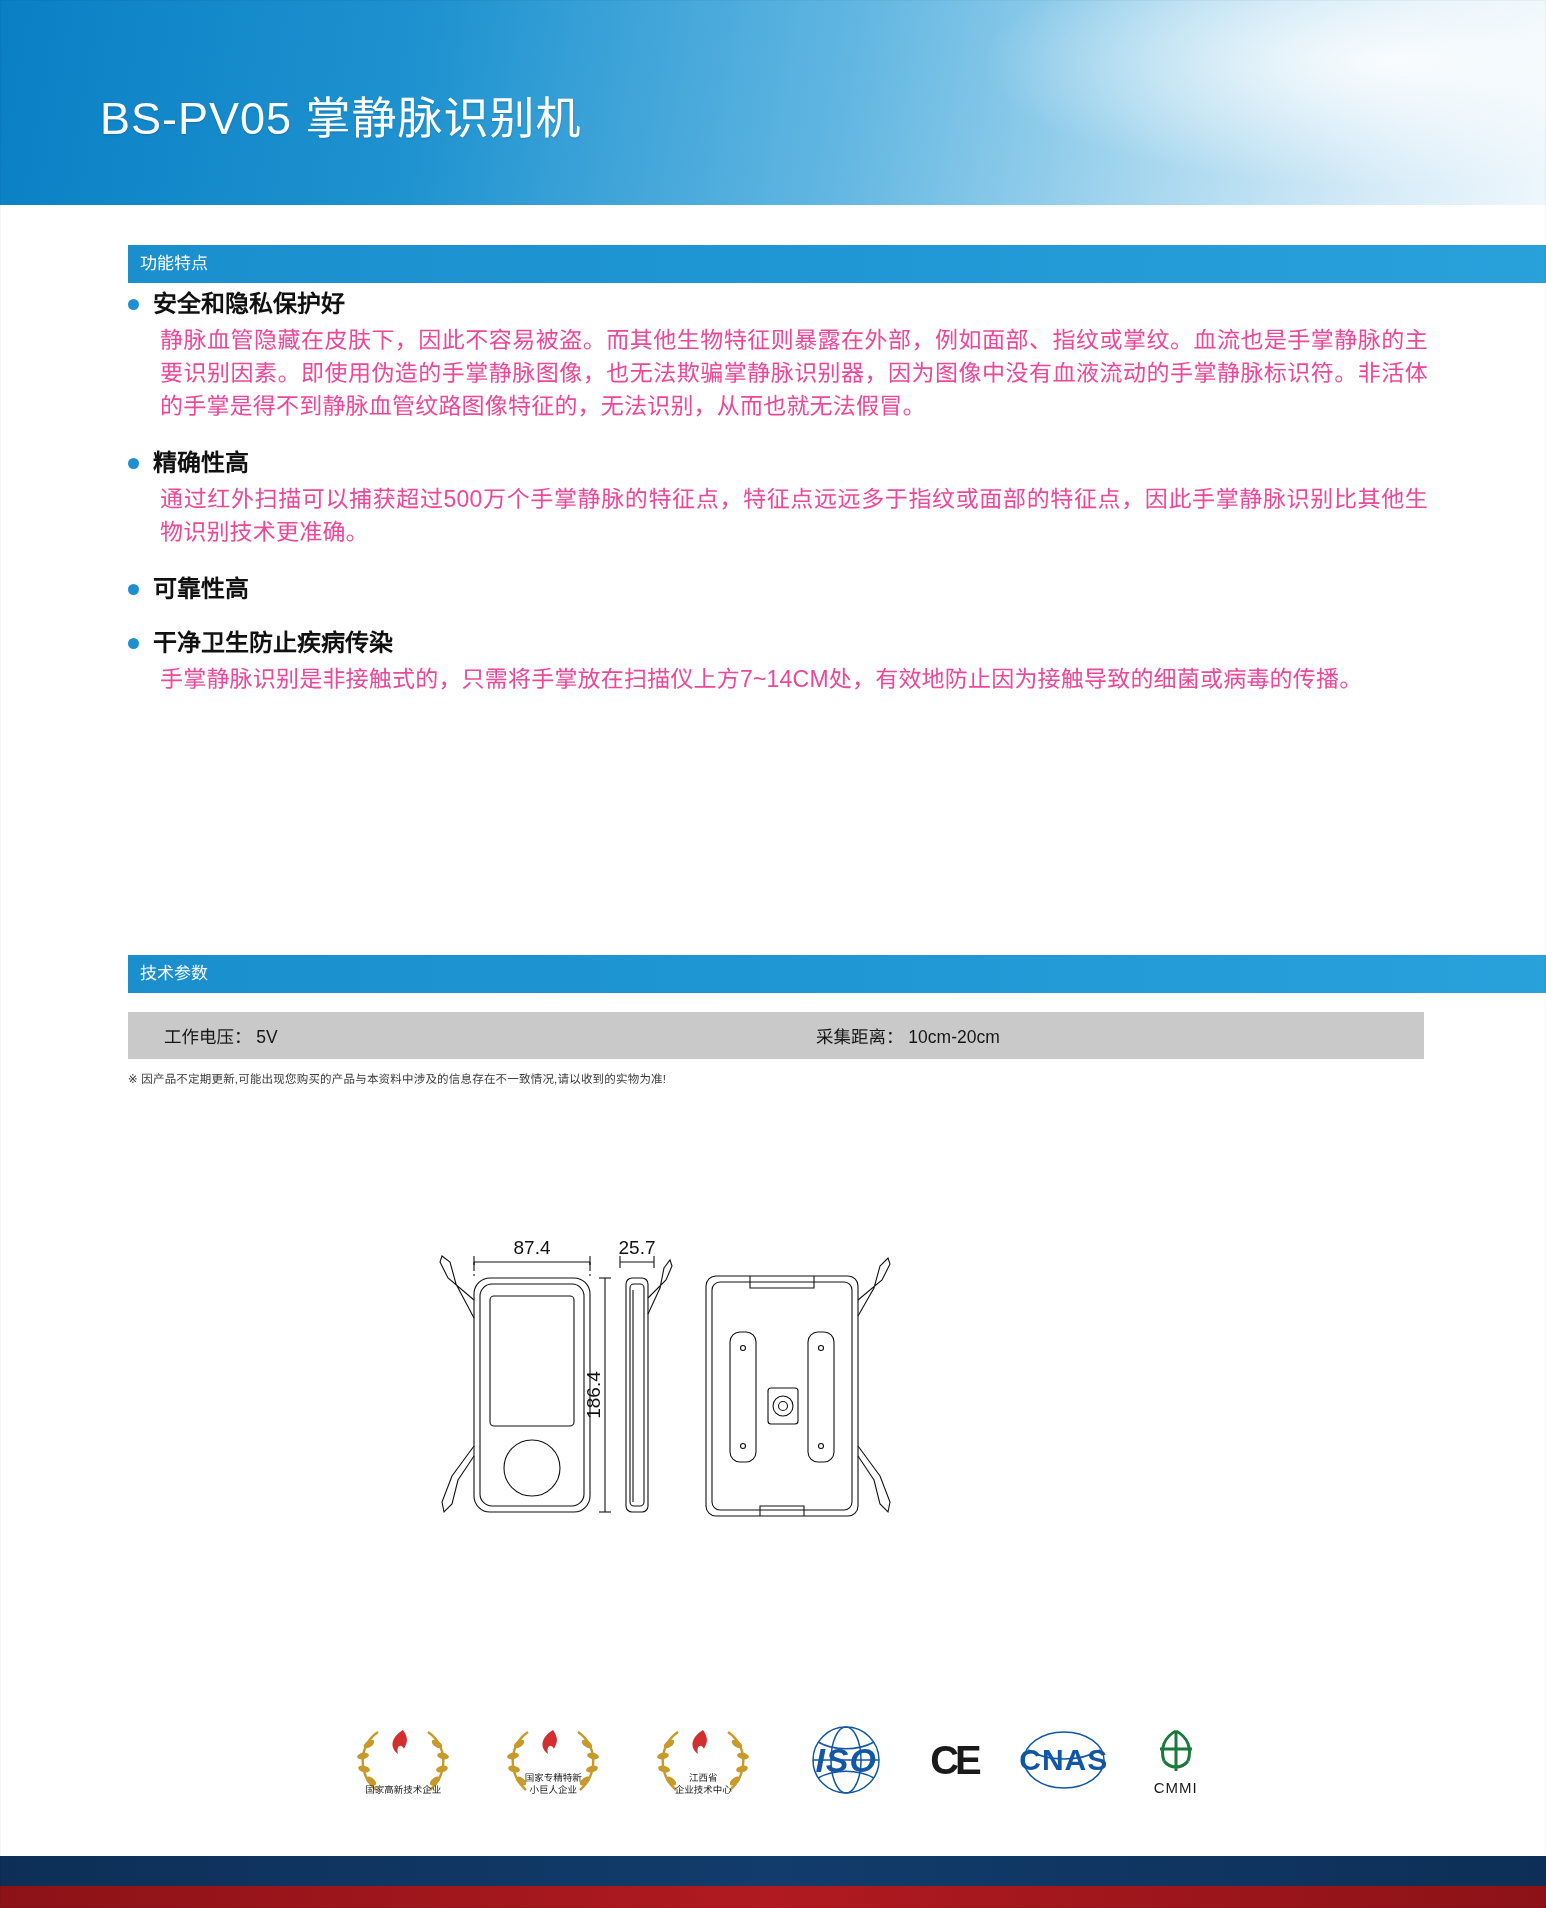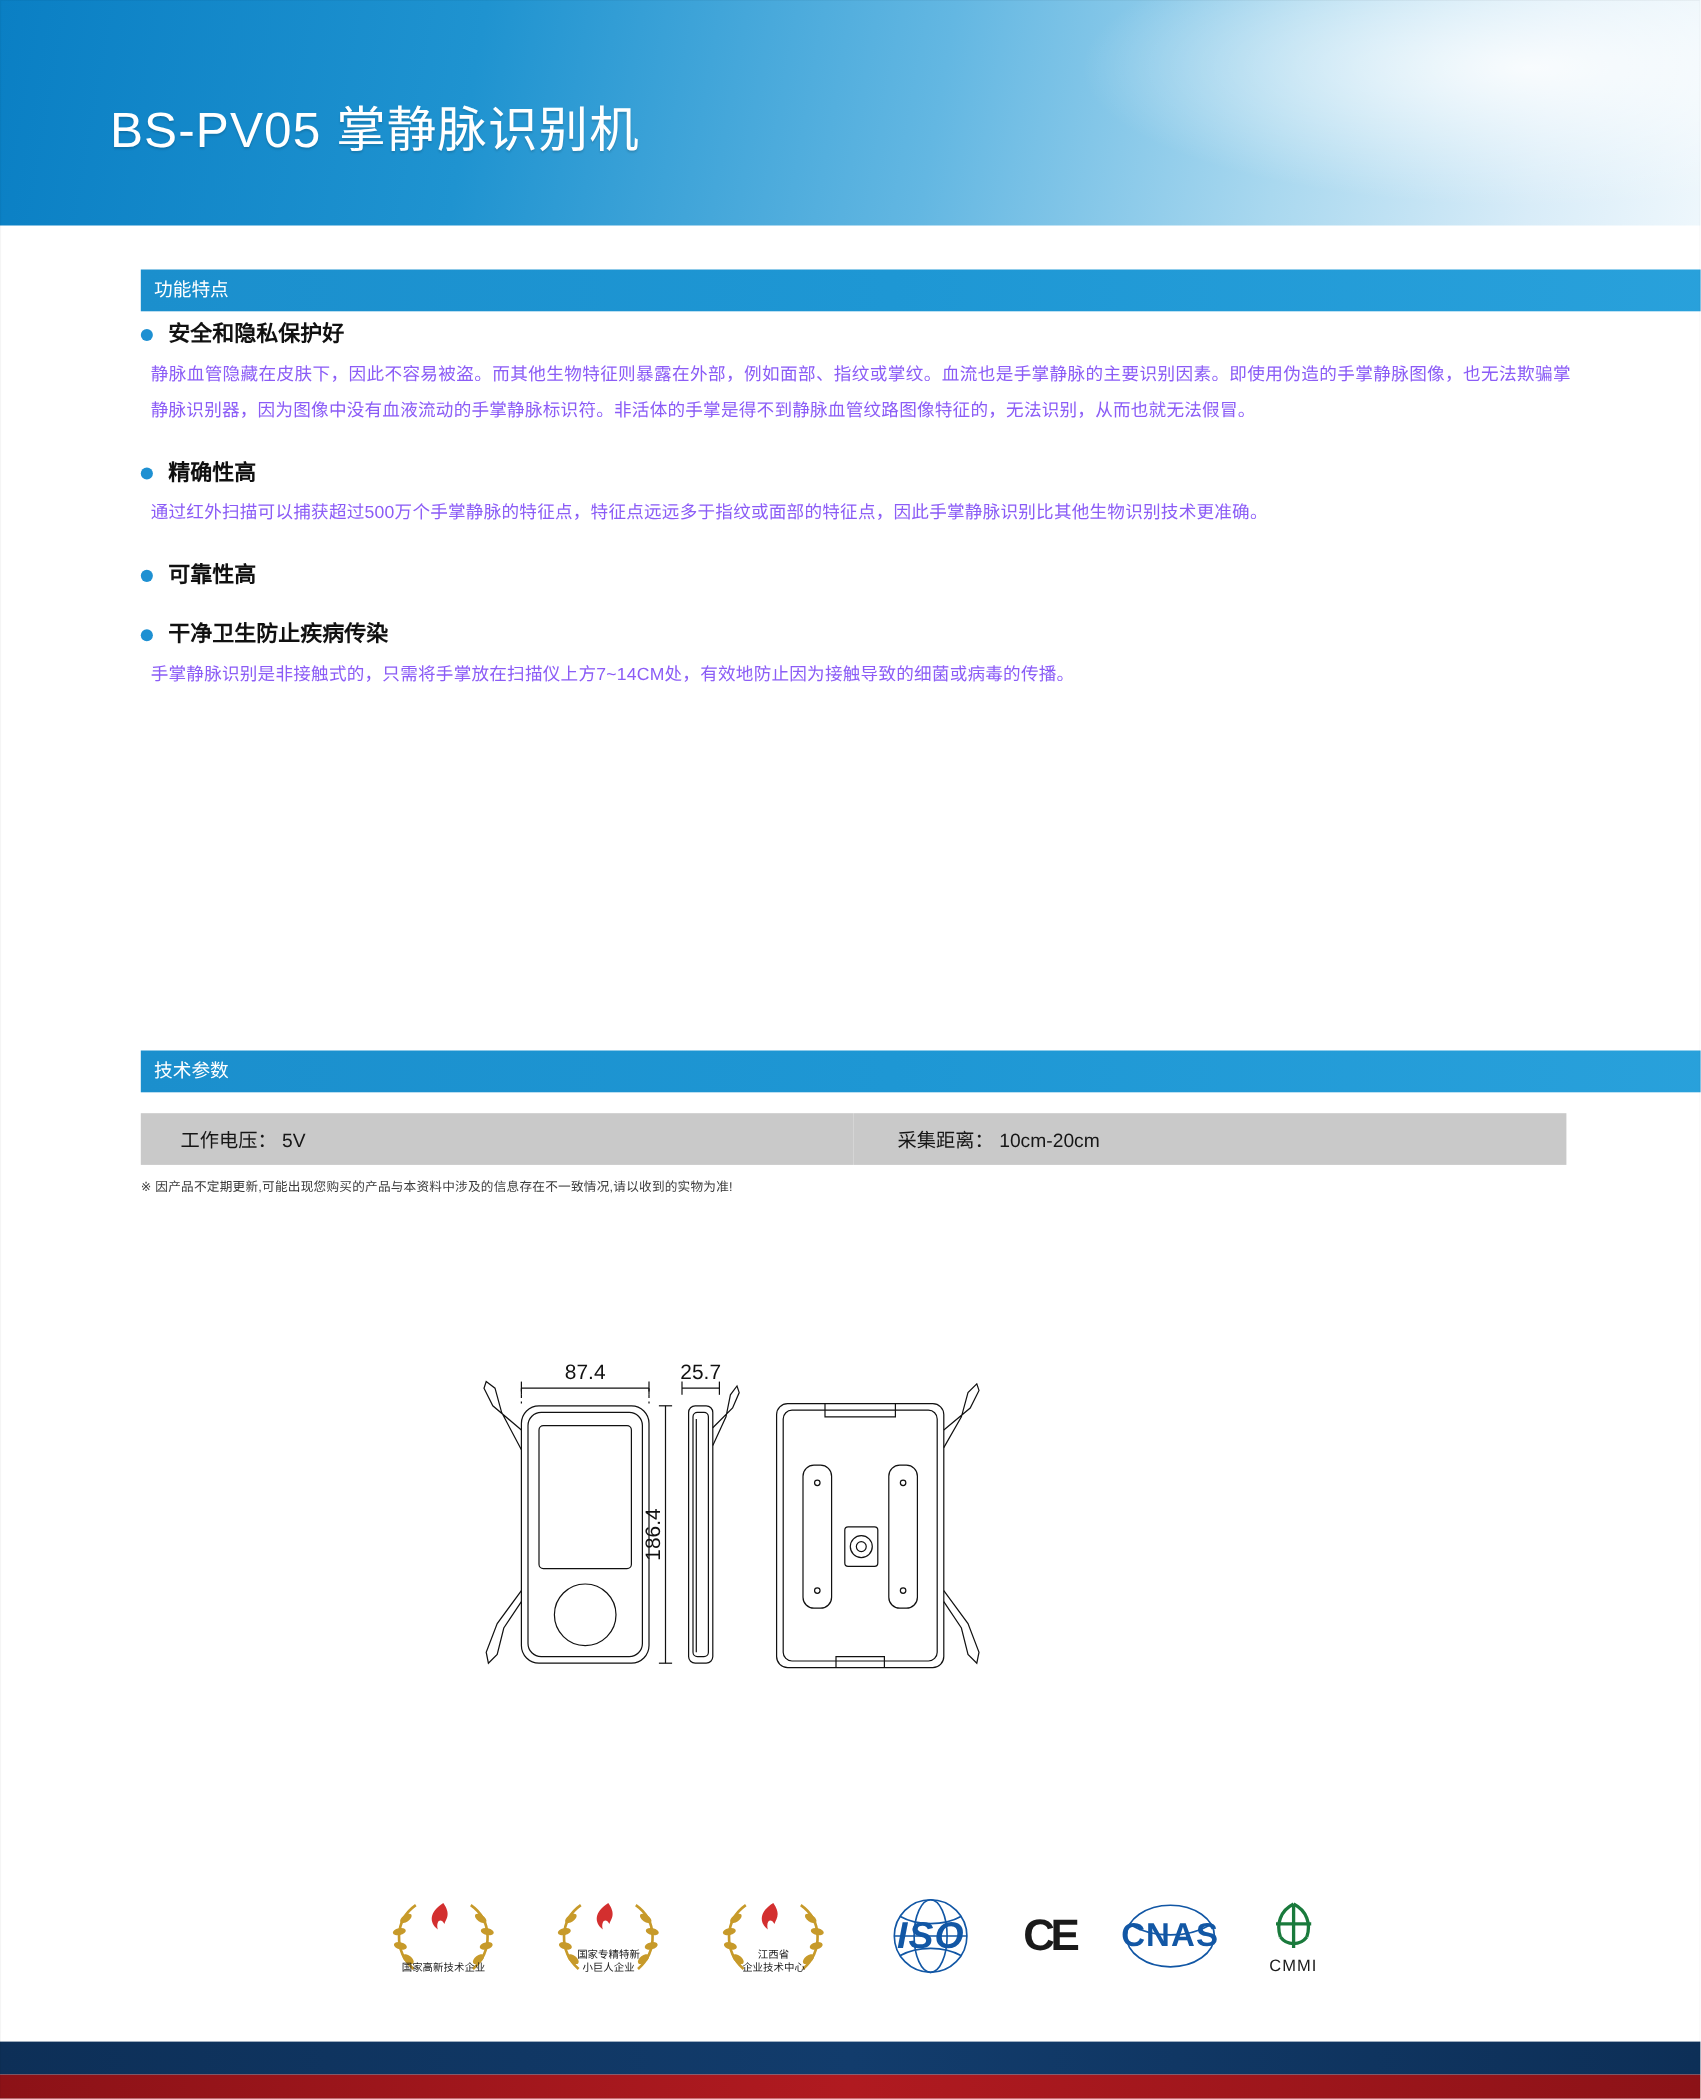--- a/index.html
+++ b/index.html
@@ -35,24 +35,24 @@
     box-sizing:border-box;
   }
   
   .features{position:absolute;left:128px;top:290px;width:1300px;}
   .feature{margin-bottom:26px;}
   .feat-head{display:flex;align-items:flex-start;}
   .bullet{
     width:11px;height:11px;border-radius:50%;background:#1e90d2;
     margin-top:9px;margin-right:14px;flex:0 0 auto;
   }
-  .feat-title{font-size:20px;font-weight:bold;color:#111;line-height:28px;}
+  .feat-title{font-size:24px;font-weight:bold;color:#111;line-height:28px;}
   .feat-body{
-    margin-left:9px;margin-top:6px;
-    font-size:16px;line-height:33px;color:#8b5cf6;text-align:justify;
+    margin-left:32px;margin-top:6px;
+    font-size:23px;line-height:33px;color:#ec4899;text-align:justify;
     letter-spacing:.2px;
   }
   
   .spec-wrap{position:absolute;left:128px;top:1012px;width:1296px;}
   .spec-table{width:100%;border-collapse:collapse;table-layout:fixed;}
   .spec-table td{
     height:47px;font-size:17.5px;color:#161616;
     padding:0 0 0 36px;vertical-align:middle;
   }
   .spec-table tr.odd td{background:#e9e9e9;}

